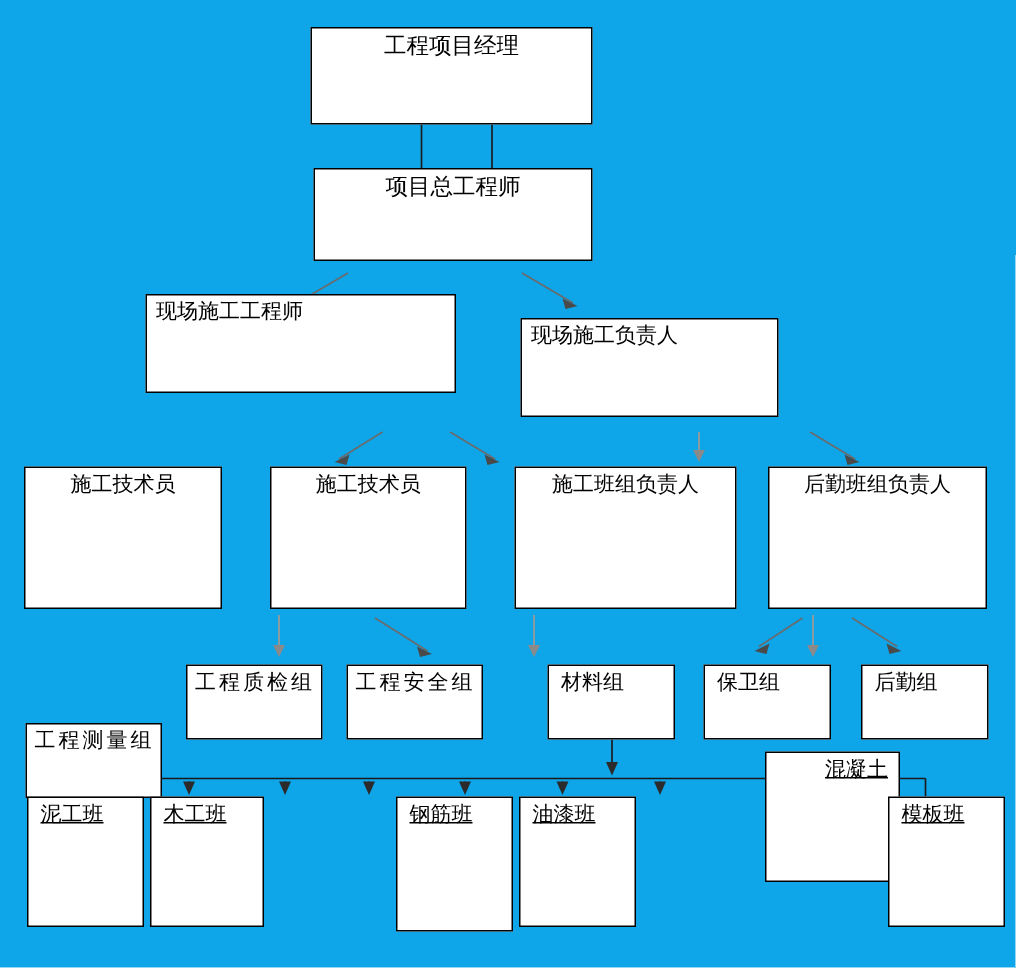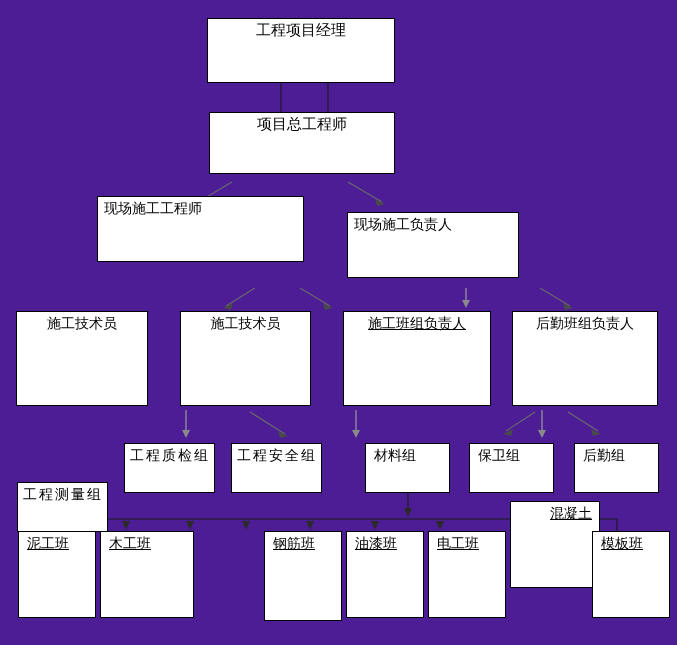--- a/index.html
+++ b/index.html
@@ -7,21 +7,21 @@
     padding: 0;
     background: #ffffff;
   }
   body {
     font-family: "DejaVu Sans", "Liberation Sans", sans-serif;
   }
   #canvas {
     position: relative;
     width: 677px;
     height: 645px;
-    background: #4c1d95;
+    background: #0ea5e9;
     overflow: hidden;
   }
   .node {
     position: absolute;
     box-sizing: border-box;
     border: 1px solid #000000;
     background: #ffffff;
     color: #000000;
     text-align: center;
     line-height: 1.18;
@@ -193,21 +193,21 @@
   <div class="node lvl3" style="left:347px; top:212px; width:172px; height:66px;">
     <span class="label">现场施工负责人</span>
   </div>
 
   <div class="node lvl4" style="left:16px; top:311px; width:132px; height:95px;">
     <span class="label">施工技术员</span>
   </div>
   <div class="node lvl4" style="left:180px; top:311px; width:131px; height:95px;">
     <span class="label">施工技术员</span>
   </div>
-  <div class="node lvl4" style="left:343px; top:311px; width:148px; height:95px;text-decoration:underline;">
+  <div class="node lvl4" style="left:343px; top:311px; width:148px; height:95px;">
     <span class="label">施工班组负责人</span>
   </div>
   <div class="node lvl4" style="left:512px; top:311px; width:146px; height:95px;">
     <span class="label">后勤班组负责人</span>
   </div>
 
   <div class="node lvl5" style="left:17px; top:443px; width:91px; height:50px;margin-top:39px;">
     <span class="label">工程测量组</span>
   </div>
   <div class="node lvl5" style="left:124px; top:443px; width:91px; height:50px;">
@@ -222,32 +222,29 @@
   <div class="node lvl5 plain" style="left:469px; top:443px; width:85px; height:50px;">
     <span class="label">保卫组</span>
   </div>
   <div class="node lvl5 plain" style="left:574px; top:443px; width:85px; height:50px;">
     <span class="label">后勤组</span>
   </div>
 
   <div class="node lvl6" style="left:18px; top:531px; width:78px; height:87px;">
     <span class="label">泥工班</span>
   </div>
-  <div class="node lvl6" style="left:100px; top:531px; width:94px; height:87px;">
+  <div class="node lvl6" style="left:100px; top:531px; width:76px; height:87px;">
     <span class="label">木工班</span>
   </div>
   <div class="node lvl6" style="left:264px; top:531px; width:78px; height:90px;">
     <span class="label">钢筋班</span>
   </div>
   <div class="node lvl6" style="left:346px; top:531px; width:78px; height:87px;">
     <span class="label">油漆班</span>
   </div>
-  <div class="node lvl6" style="left:428px; top:531px; width:78px; height:87px;">
-    <span class="label">电工班</span>
-  </div>
   <div class="node lvl6" style="left:510px; top:501px; width:90px; height:87px;padding-left:31px;">
     <span class="label">混凝土</span>
   </div>
   <div class="node lvl6" style="left:592px; top:531px; width:78px; height:87px;">
     <span class="label">模板班</span>
   </div>
 
 </div>
 
 </body></html>

